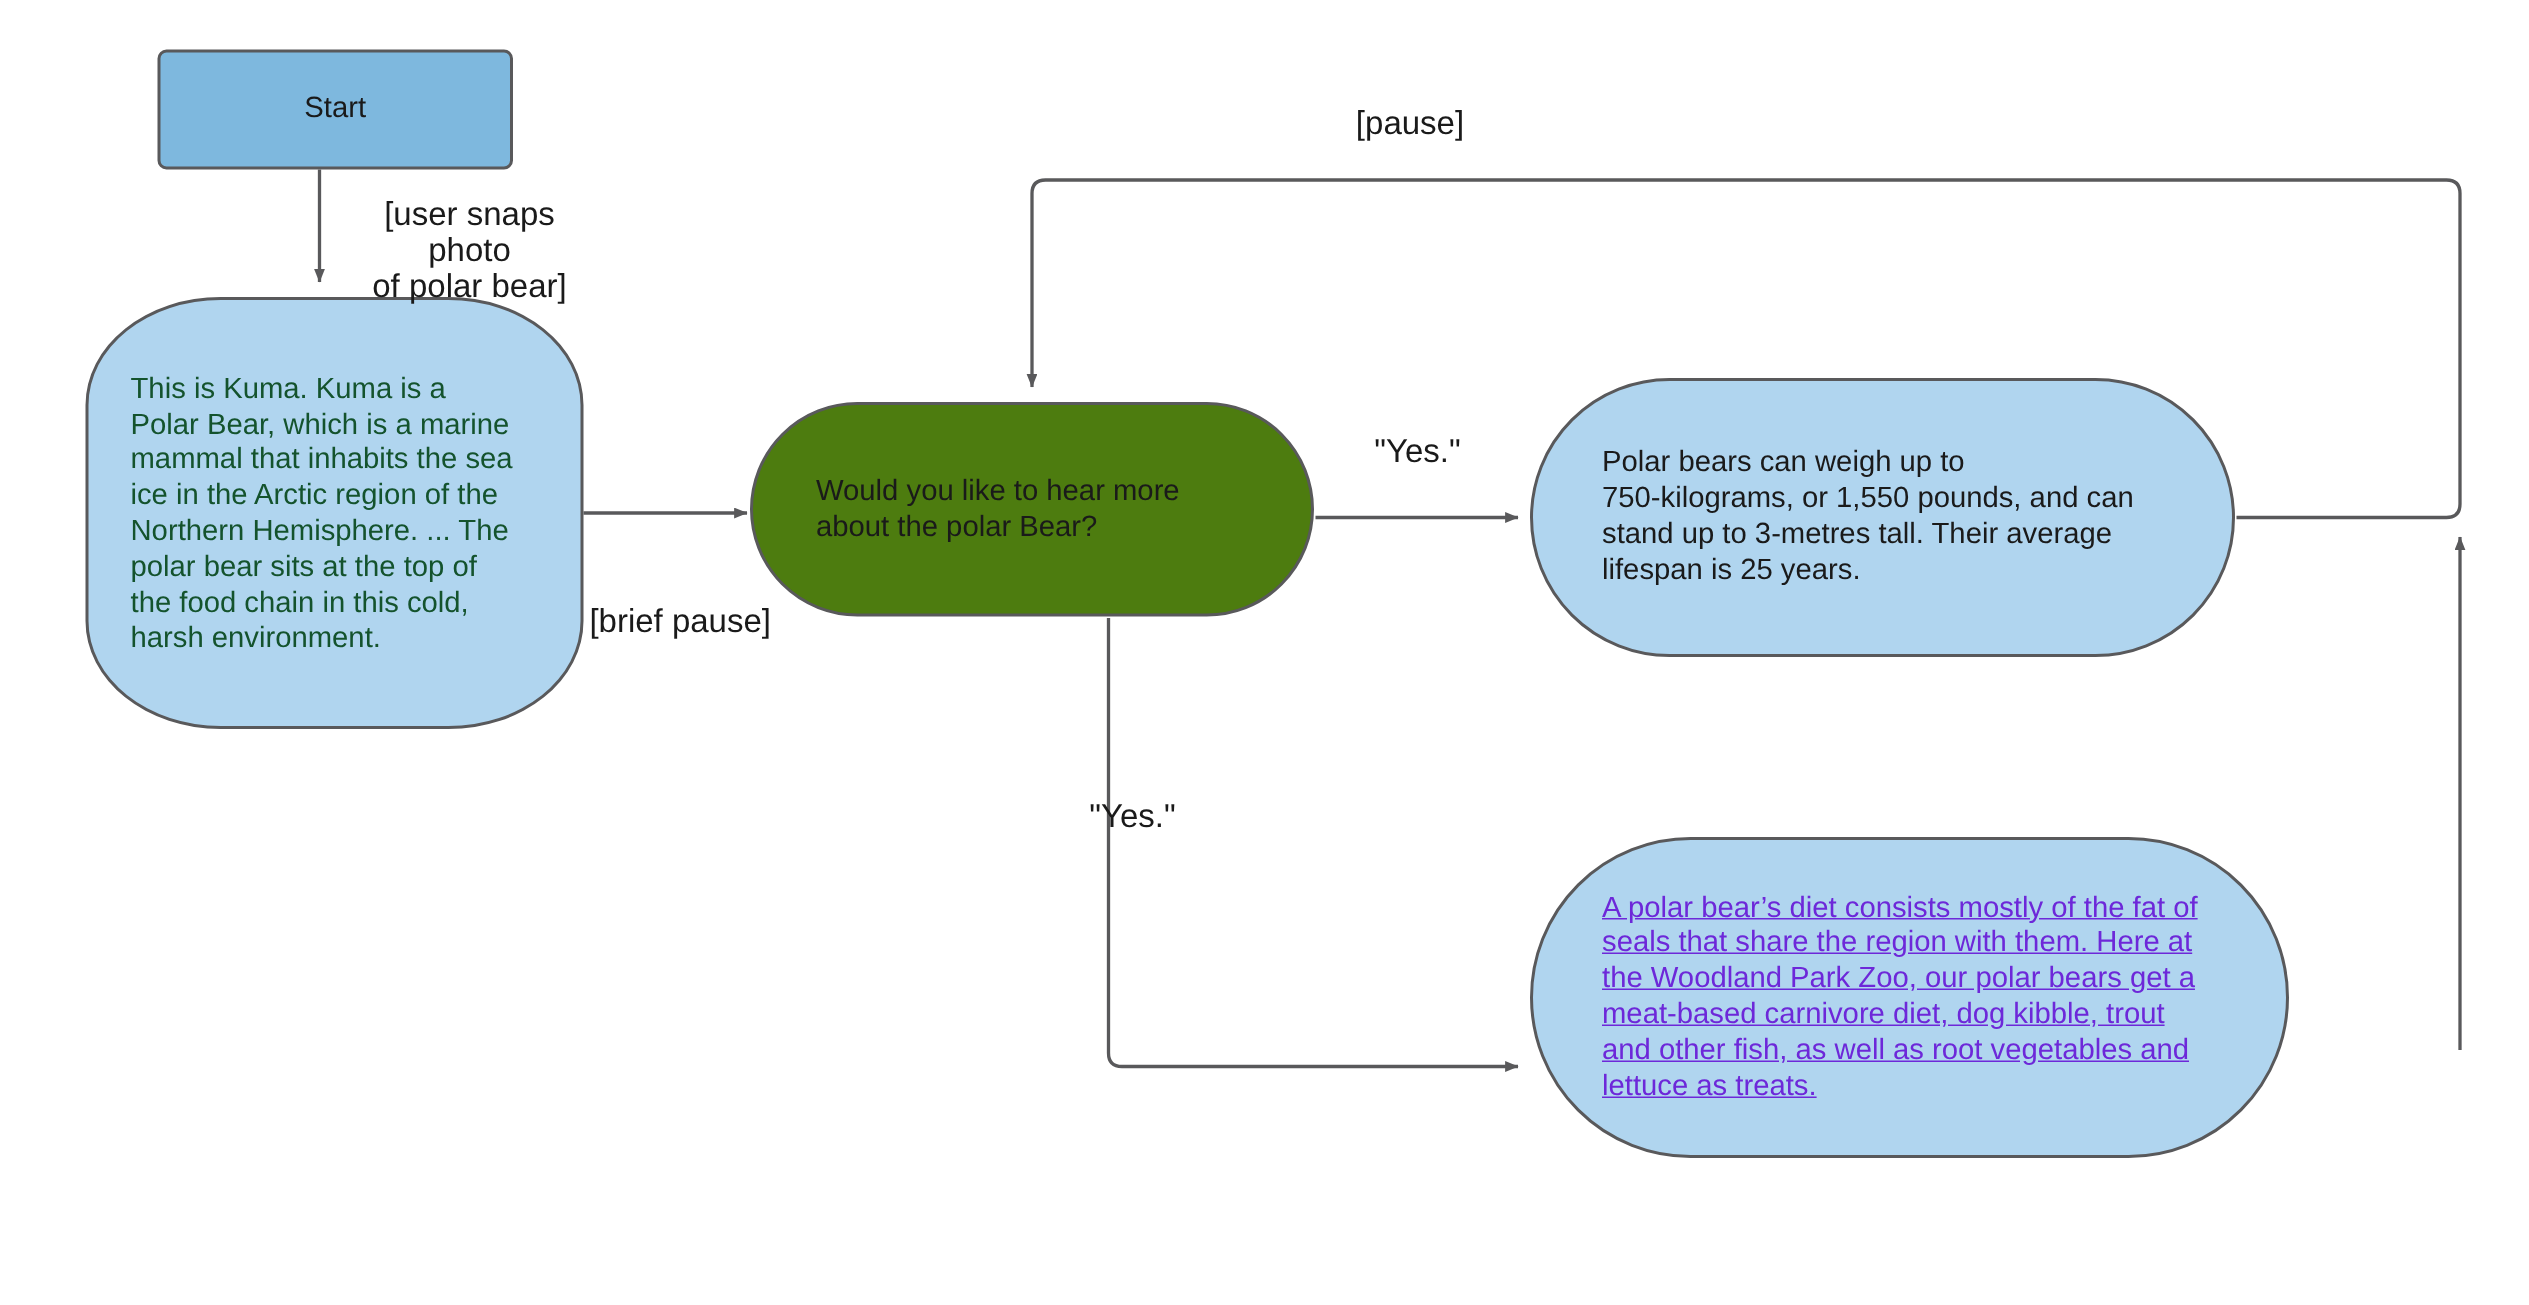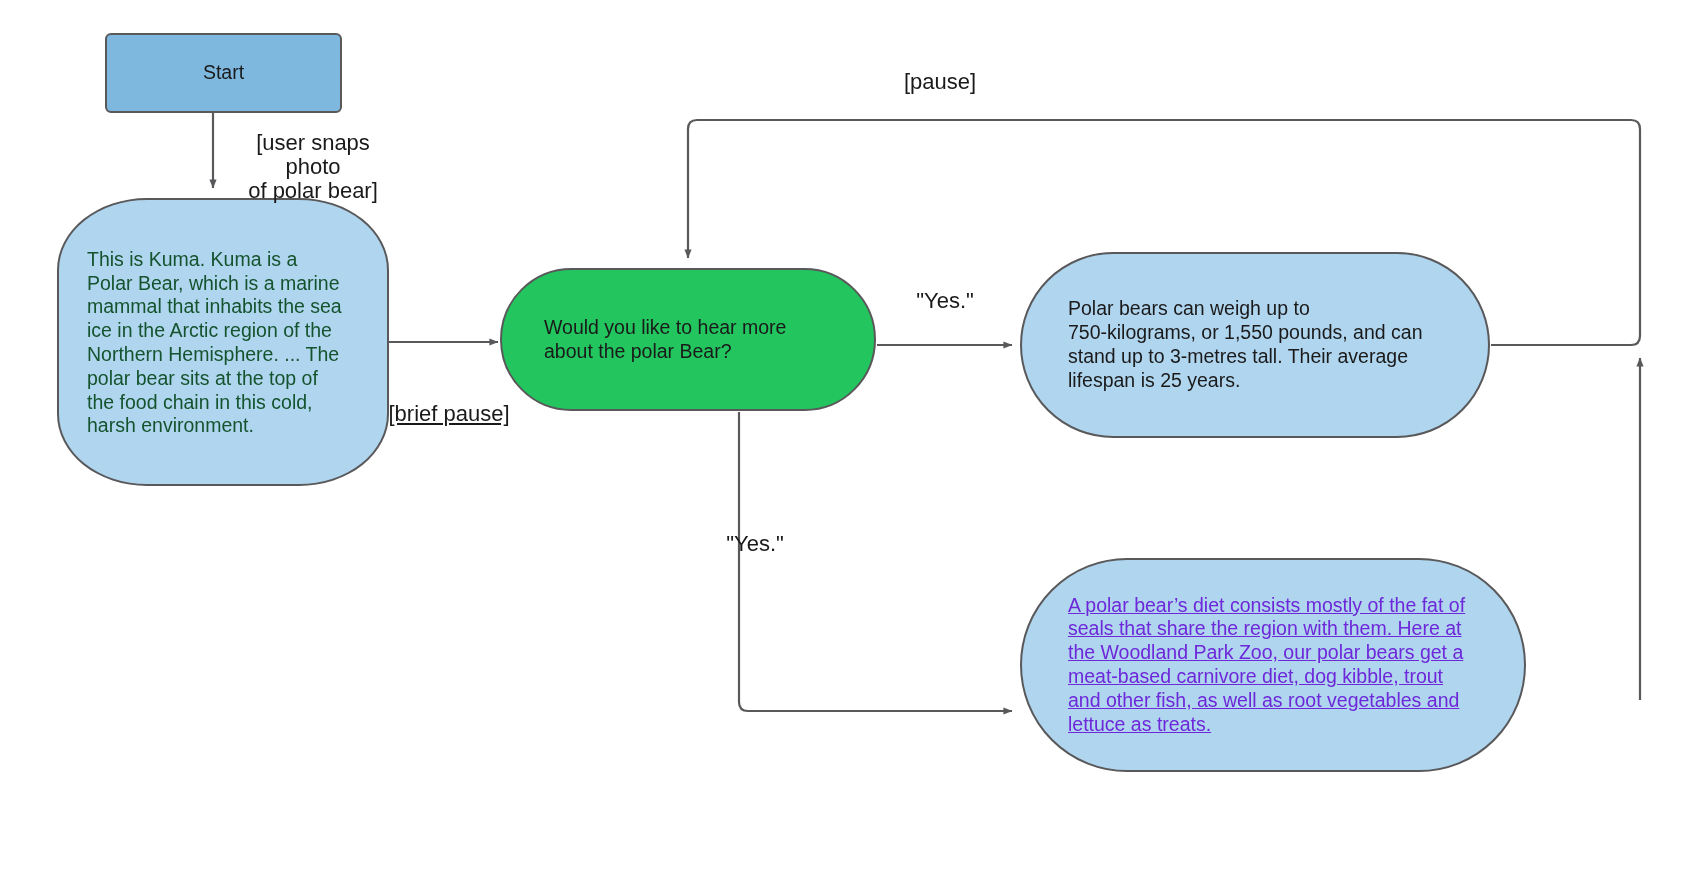--- a/index.html
+++ b/index.html
@@ -63,21 +63,21 @@
 
   .edge-label {
     position: absolute;
     color: #1a1a1a;
     font-size: 22px;
     line-height: 24px;
     white-space: pre-line;
     text-align: center;
   }
   #lbl-snaps   { left: 228px; top: 131px; width: 170px; text-align: center; }
-  #lbl-brief   { left: 384px; top: 402px; width: 130px; text-align: center; text-decoration: underline; }
+  #lbl-brief   { left: 384px; top: 402px; width: 130px; text-align: right; }
   #lbl-pause   { left: 880px; top: 70px;  width: 120px; text-align: center; }
   #lbl-yes-top { left: 890px; top: 289px; width: 110px; text-align: center; }
   #lbl-yes-bot { left: 700px; top: 532px; width: 110px; text-align: center; }
 </style>
 </head>
 <body>
 
 <div id="canvas" style="background: rgb(255, 255, 255);">
 
   <svg id="edges" viewBox="0 0 1686 870" width="1686" height="870" xmlns="http://www.w3.org/2000/svg">
@@ -118,21 +118,21 @@
     <span class="txt">This is Kuma. Kuma is a
 Polar Bear, which is a marine
 mammal that inhabits the sea
 ice in the Arctic region of the
 Northern Hemisphere. ... The
 polar bear sits at the top of
 the food chain in this cold,
 harsh environment.</span>
   </div>
 
-  <div class="node stadium" id="node-question" style="background: #22c55e; border-color: rgb(89, 89, 91); color: rgb(26, 26, 26);">
+  <div class="node stadium" id="node-question" style="background: #4d7c0f; border-color: rgb(89, 89, 91); color: rgb(26, 26, 26);">
     <span class="txt">Would you like to hear more
 about the polar Bear?</span>
   </div>
 
   <div class="node stadium" id="node-facts" style="background: rgb(176, 213, 239); border-color: rgb(89, 89, 91); color: rgb(26, 26, 26);">
     <span class="txt">Polar bears can weigh up to
 750-kilograms, or 1,550 pounds, and can
 stand up to 3-metres tall. Their average
 lifespan is 25 years.</span>
   </div>

